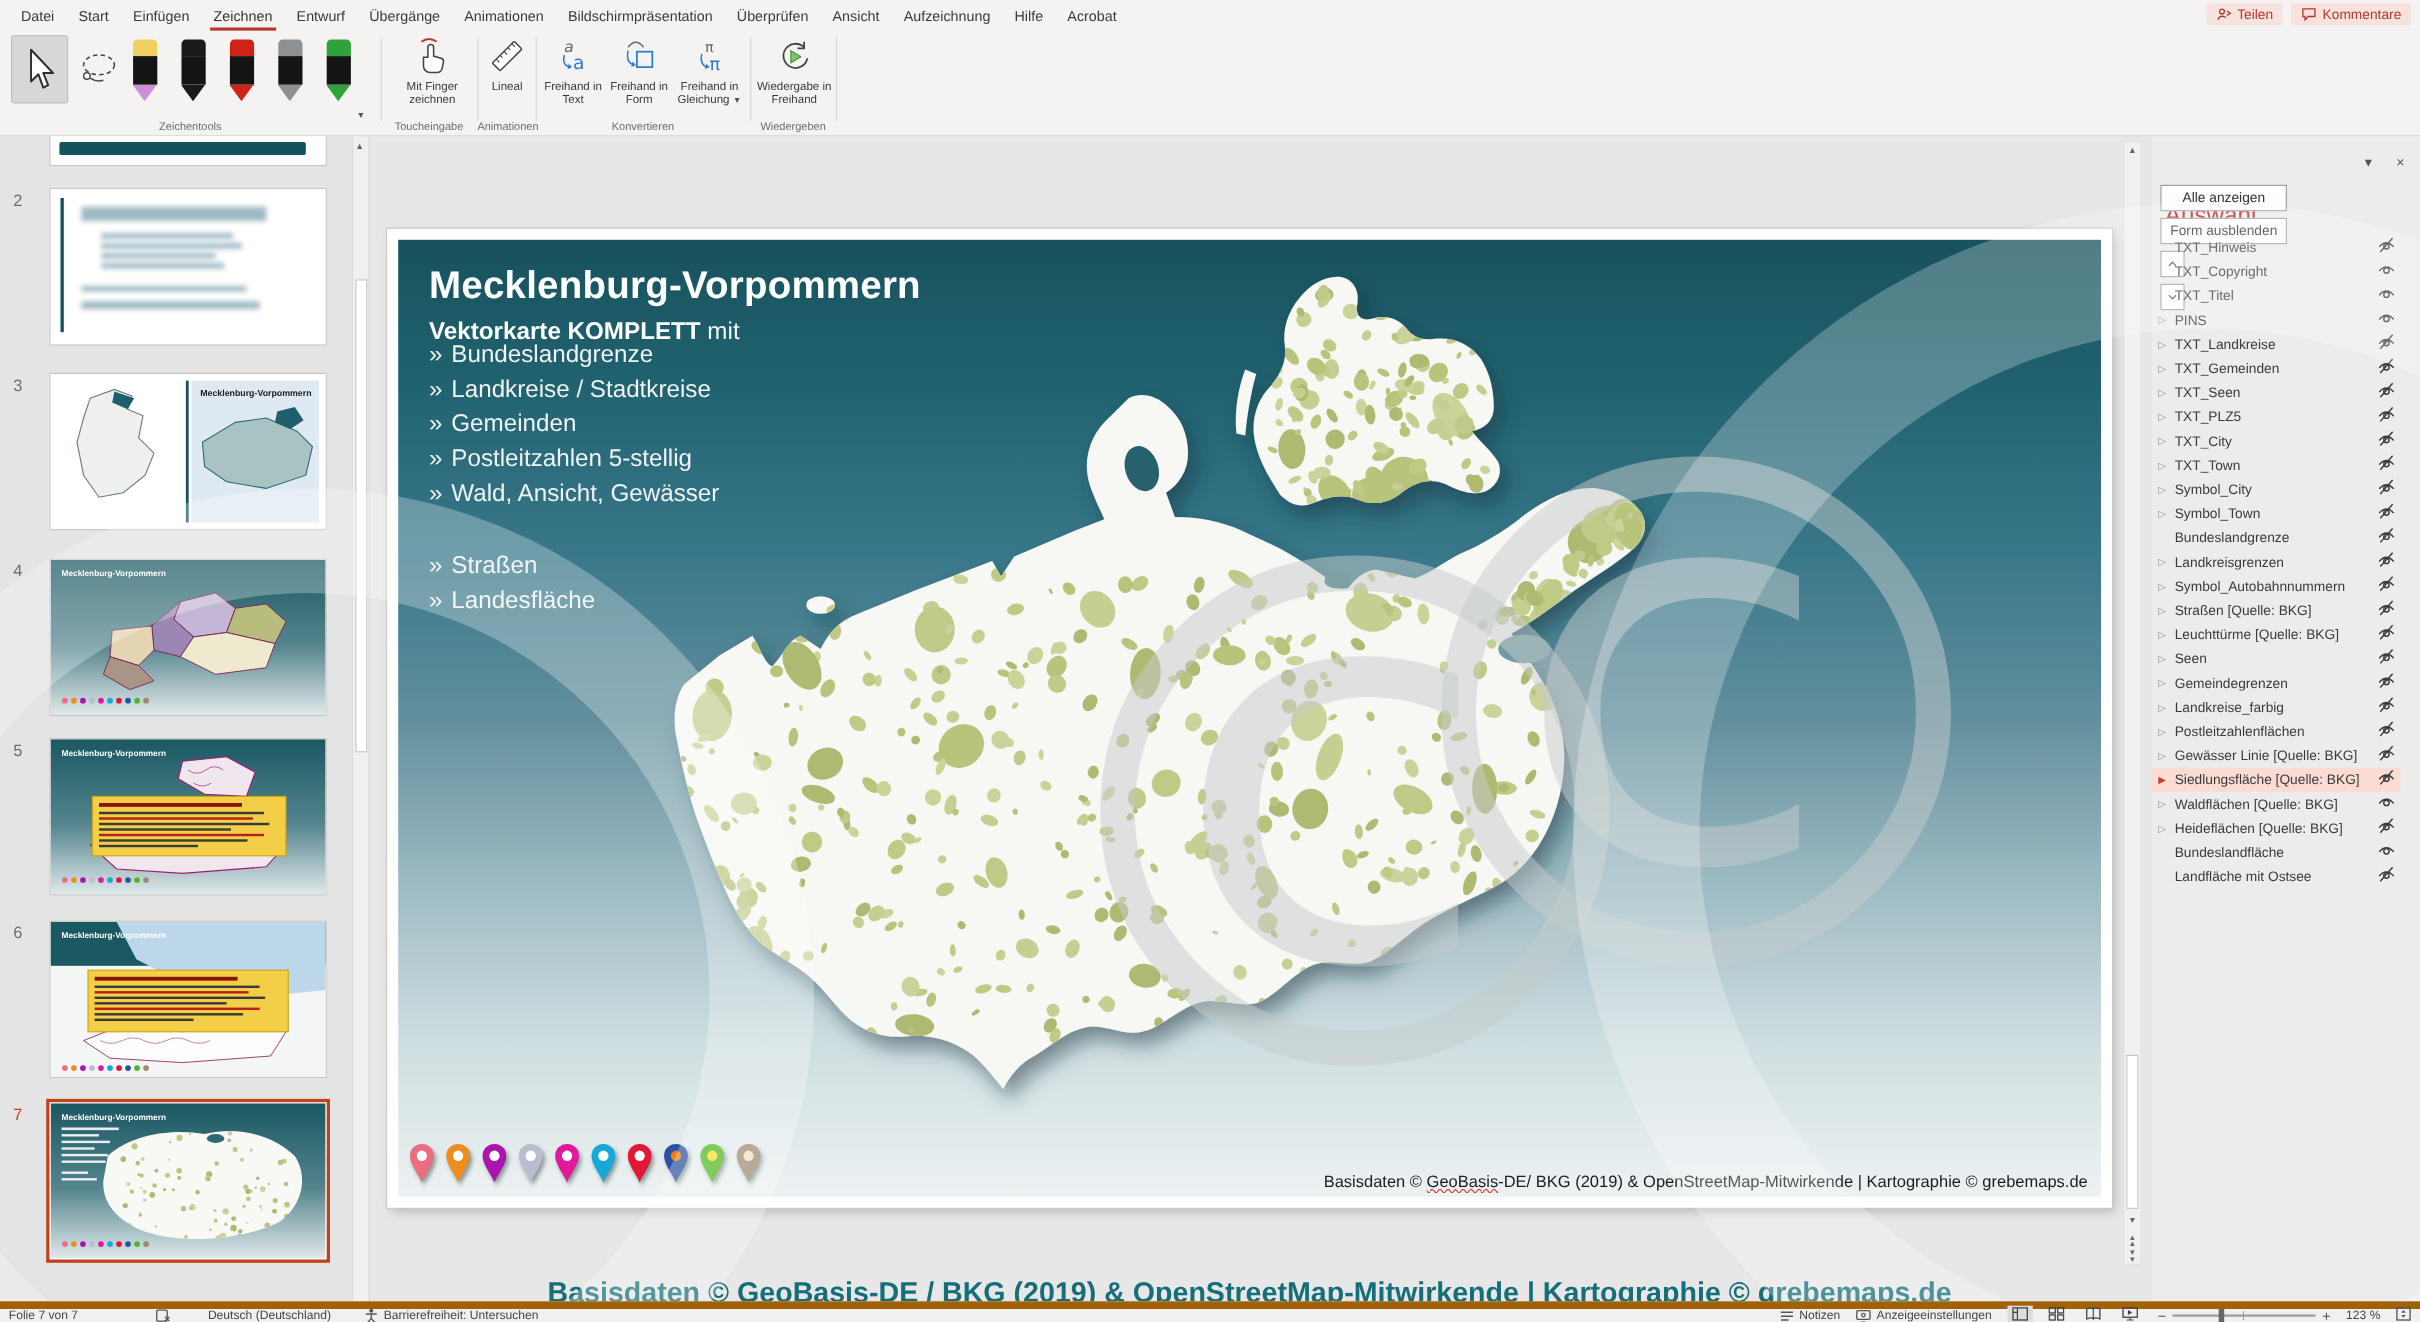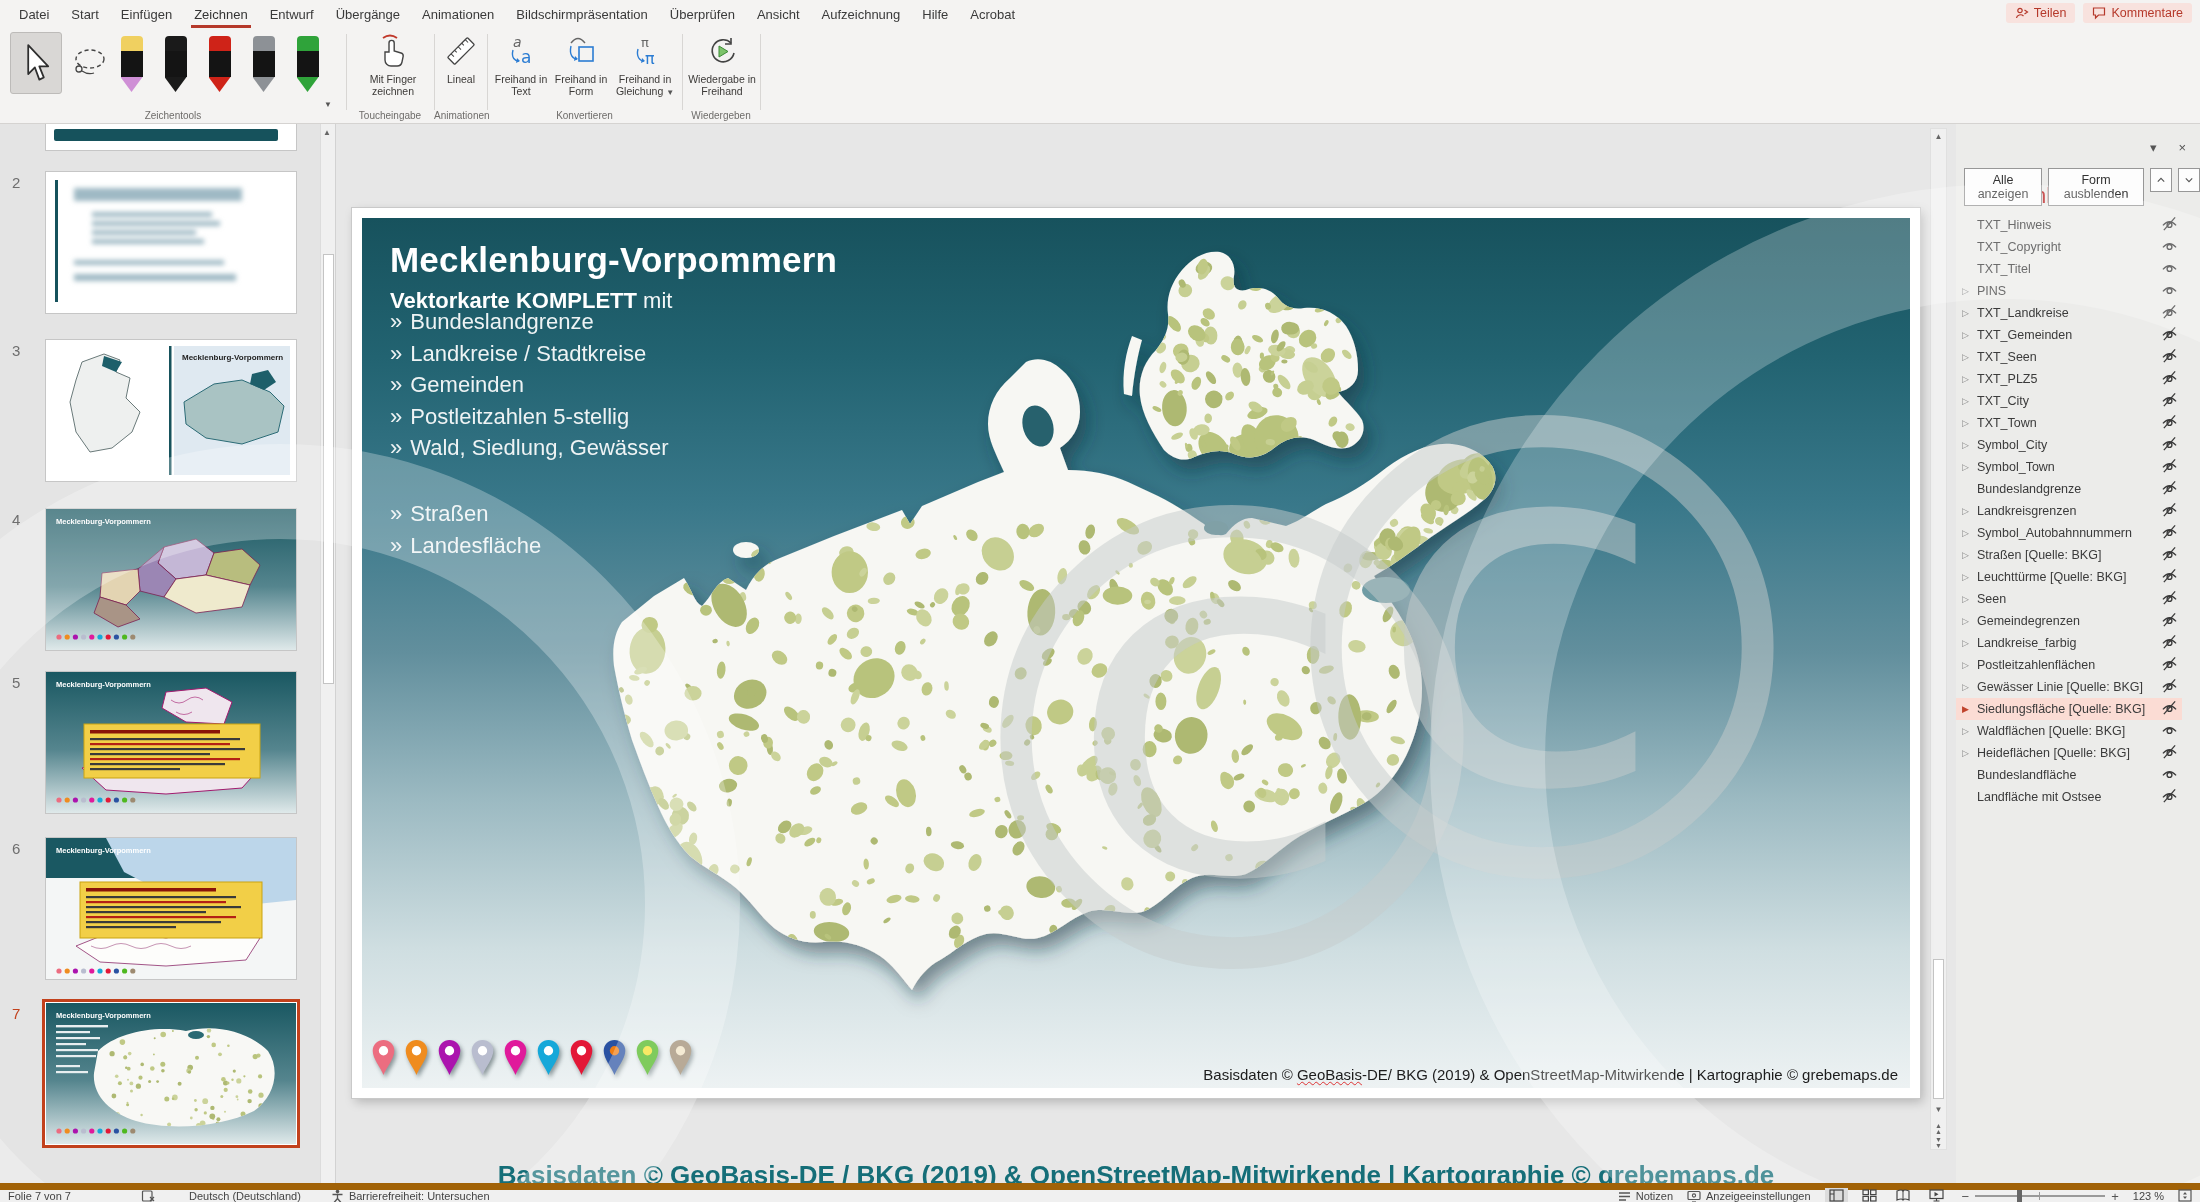--- a/index.html
+++ b/index.html
@@ -74,21 +74,21 @@
   
   .stage-scroll{position:absolute;left:1930px;top:4px;width:17px;height:1022px;background:#f0f0f0;border:1px solid #e0e0e0;}
   .ss-btn{position:absolute;left:1px;width:13px;text-align:center;font-size:8px;color:#666;}
   .ss-thumb{position:absolute;left:2px;top:830px;width:11px;height:140px;background:#fff;border:1px solid #c4c4c4;}
   .ss-dbl{position:absolute;left:1px;width:13px;text-align:center;font-size:7px;line-height:6px;color:#666;}
 
   
   .sel-pane{position:absolute;left:1956px;top:124px;width:244px;height:1059px;background:#ececea;padding:14px 0 0 12px;}
   .sp-title{font-size:22px;color:#b91c1c;margin-top:45px;}
   .sp-head-btns{position:absolute;right:14px;top:16px;font-size:13px;color:#555;display:flex;gap:22px;}
-  .sp-buttons{position:absolute;left:8px;top:44px;display:flex;gap:6px;}
+  .sp-buttons{position:absolute;left:8px;top:44px;display:flex;gap:6px;flex-direction:column;}
   .sp-btn{background:#fdfdfd;border:1px solid #979797;font-size:12.5px;color:#333;padding:4px 8px;}
   .sp-chevbtn{background:#fdfdfd;border:1px solid #979797;width:22px;height:24px;display:flex;align-items:center;justify-content:center;}
   #layer-list{position:absolute;left:0;top:90px;width:244px;}
   .lrow{position:relative;height:22px;display:flex;align-items:center;padding-left:6px;width:226px;}
   .lrow.sel{background:#fbdcd4;}
   .ltri{width:15px;font-size:9px;color:#8a8a8a;flex:none;}
   .lrow.sel .ltri{color:#c0432c;}
   .llabel{font-size:12.5px;color:#3b3b3b;flex:1;white-space:nowrap;overflow:hidden;}
   .leye{flex:none;width:22px;}
 
@@ -1207,21 +1207,21 @@
       <span class="wm" style="left:870px;top:530px;">©</span>
       <span class="wm" style="left:1180px;top:440px;">©</span>
 
       <div class="slide-title">Mecklenburg-Vorpommern</div>
       <div class="slide-sub"><b>Vektorkarte KOMPLETT</b><span> mit</span></div>
       <div class="bullets" id="bullets1">
           <div class="bullet"><span class="bchar">»</span><span>Bundeslandgrenze</span></div>
           <div class="bullet"><span class="bchar">»</span><span>Landkreise / Stadtkreise</span></div>
           <div class="bullet"><span class="bchar">»</span><span>Gemeinden</span></div>
           <div class="bullet"><span class="bchar">»</span><span>Postleitzahlen 5-stellig</span></div>
-          <div class="bullet"><span class="bchar">»</span><span>Wald, Siedlung, Gewässer</span></div>
+          <div class="bullet"><span class="bchar">»</span><span>Wald, Ansicht, Gewässer</span></div>
         </div>
       <div class="bullets" id="bullets2">
           <div class="bullet"><span class="bchar">»</span><span>Straßen</span></div>
           <div class="bullet"><span class="bchar">»</span><span>Landesfläche</span></div>
         </div>
       <div id="pins">
           <span><svg viewBox="0 0 30 42" width="27" height="38">
               <path d="M15,41 C12,33 3,23 3,14 A12,12 0 1 1 27,14 C27,23 18,33 15,41 Z" fill="#ec6d80"></path>
               <circle cx="15" cy="14" r="5.2" fill="#ffffff"></circle>
             </svg></span>

